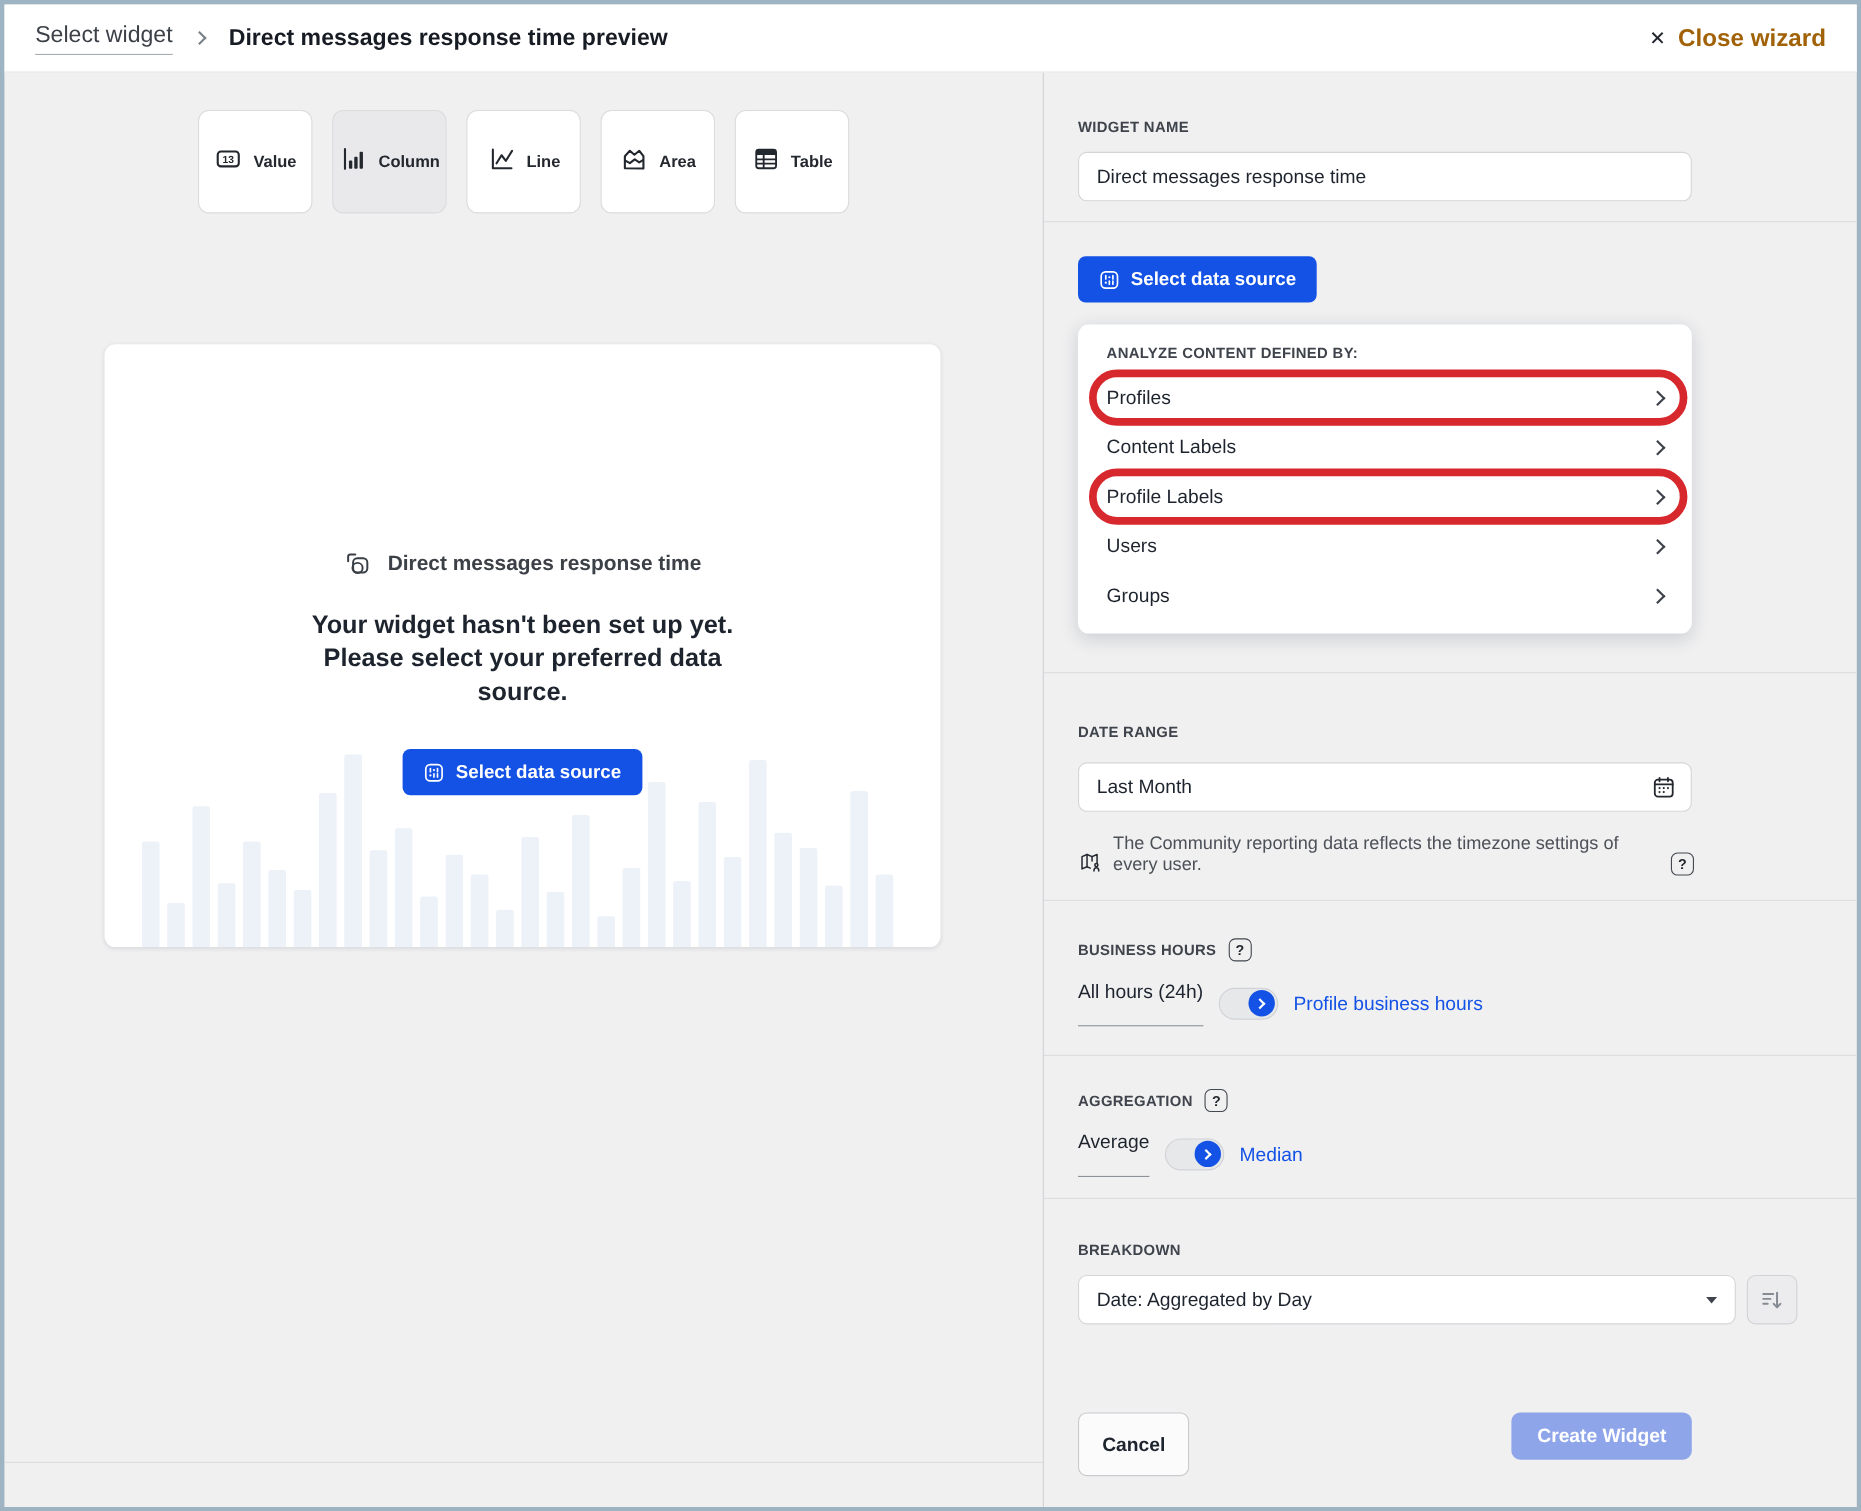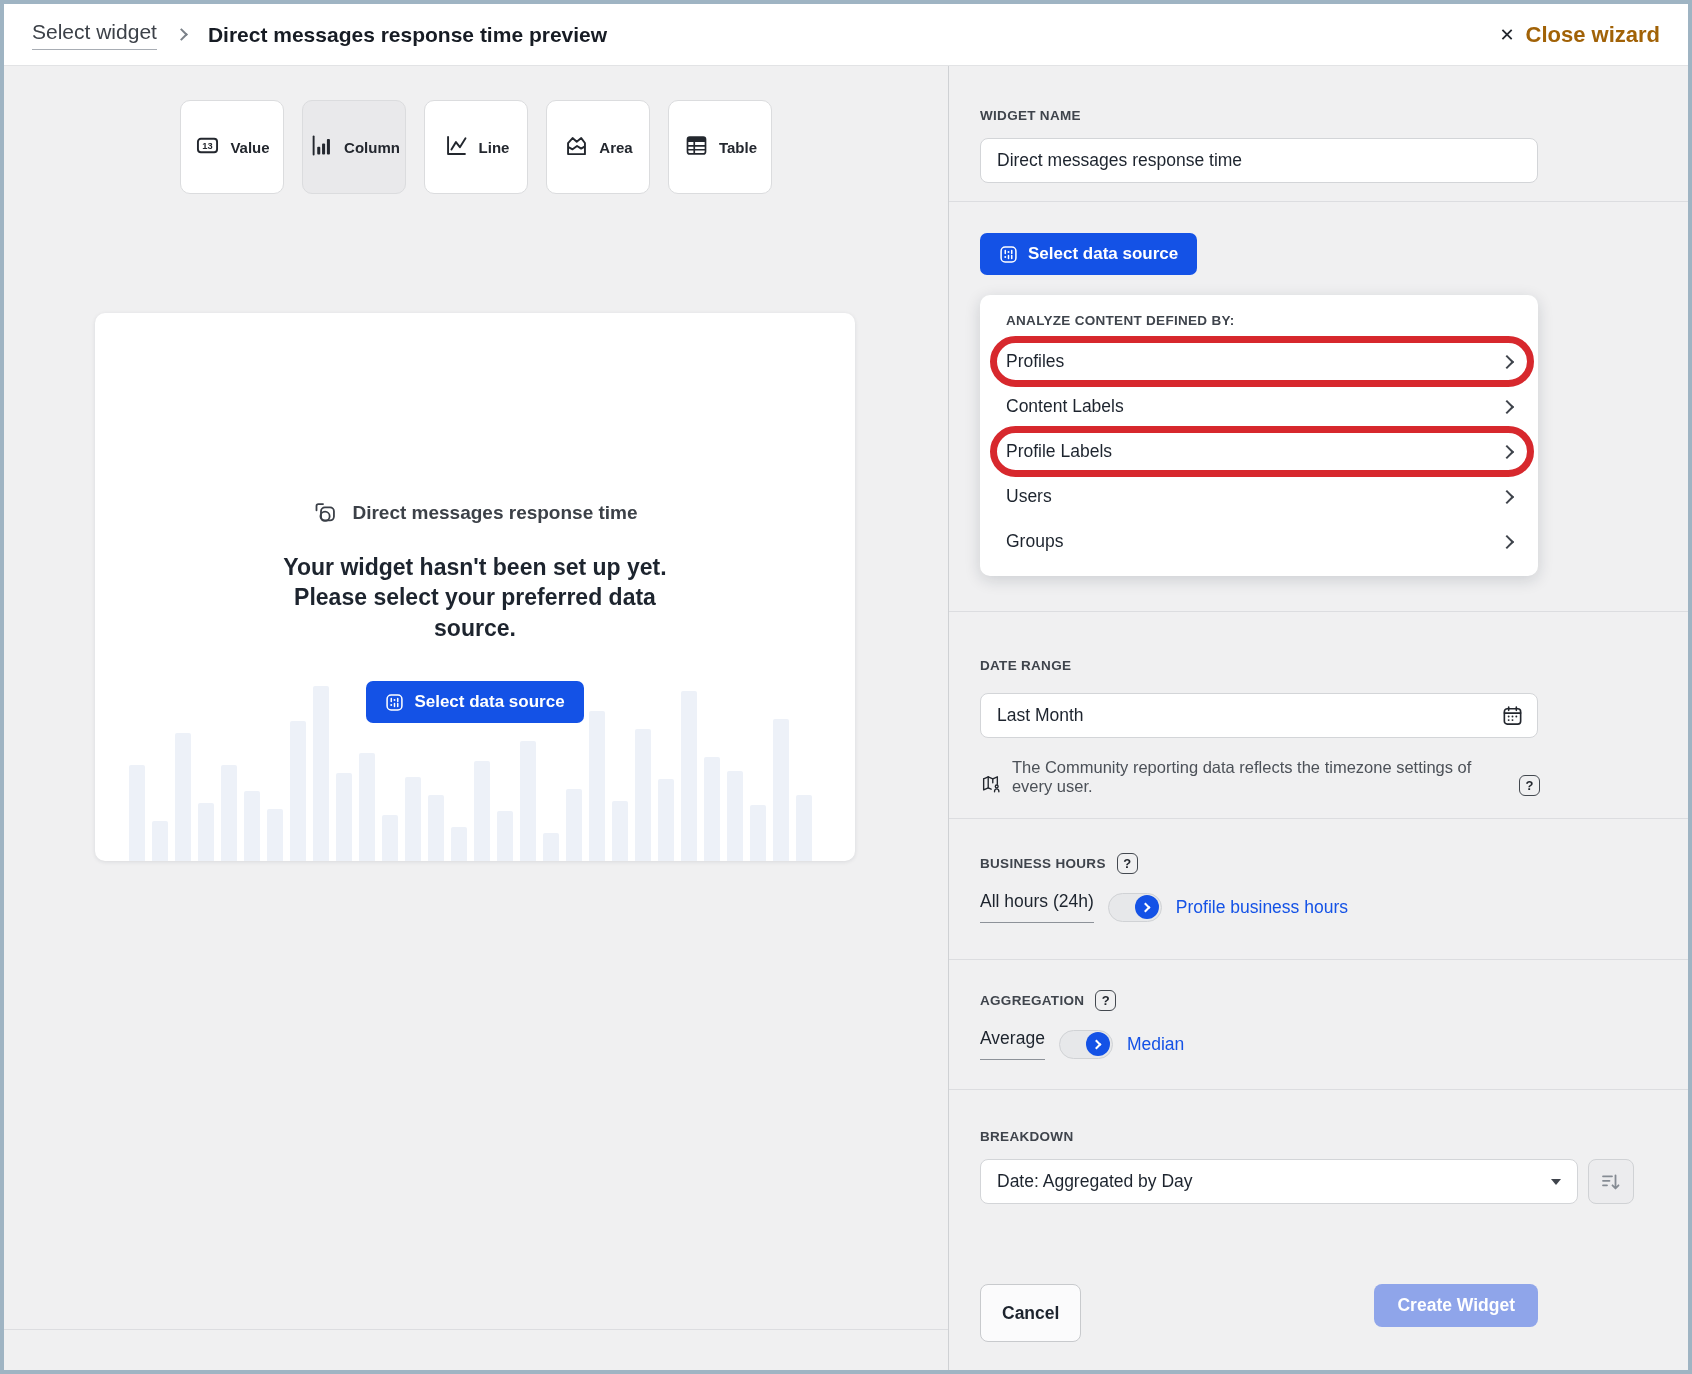--- a/index.html
+++ b/index.html
@@ -87,21 +87,21 @@
   .note-text { font-size:16.5px; color:#4c5158; }
   .help-icon {
     width:21px; height:21px; border:1.6px solid #43484f; border-radius:6px; flex:0 0 auto;
     display:grid; place-items:center; font-size:13px; font-weight:bold; color:#23272e; cursor:pointer;
   }
 
   .sec-hours { height:141px; padding:34px 0 0 31px; }
   .sec-agg { height:130px; padding:30px 0 0 31px; }
   .label-row { display:flex; align-items:center; gap:11px; }
   .toggle-row { margin-top:17px; display:flex; align-items:center; gap:14px; font-size:17.5px; }
-  .toggle-off-label { color:#1d242e; border-bottom:1px solid #8d9299; padding-bottom:10px; cursor:pointer; }
+  .toggle-off-label { color:#1d242e; border-bottom:1px solid #8d9299; padding-bottom:20px; cursor:pointer; }
   .toggle { width:54px; height:29px; border-radius:15px; background:#e7e8ea; border:1px solid #d0d2d5; position:relative; cursor:pointer; flex:0 0 auto; }
   .knob { position:absolute; right:2px; top:1.5px; width:24px; height:24px; border-radius:50%; background:var(--accent,#1452e6); display:grid; place-items:center; }
   .kchev { width:7px; height:7px; border-top:2.4px solid #fff; border-right:2.4px solid #fff; transform:rotate(45deg); margin-left:-3px; }
   .toggle-on-label { color:var(--accent,#1452e6); cursor:pointer; }
 
   .sec-breakdown { border-bottom:none; flex:1; padding:39px 0 0 31px; position:relative; }
   .bd-row { margin-top:15px; display:flex; gap:10px; }
   .select {
     width:598px; height:45px; background:#fff; border:1px solid #d3d5d8; border-radius:8px;
     display:flex; align-items:center; justify-content:space-between; padding:0 16px; font-size:17.5px; cursor:pointer;

